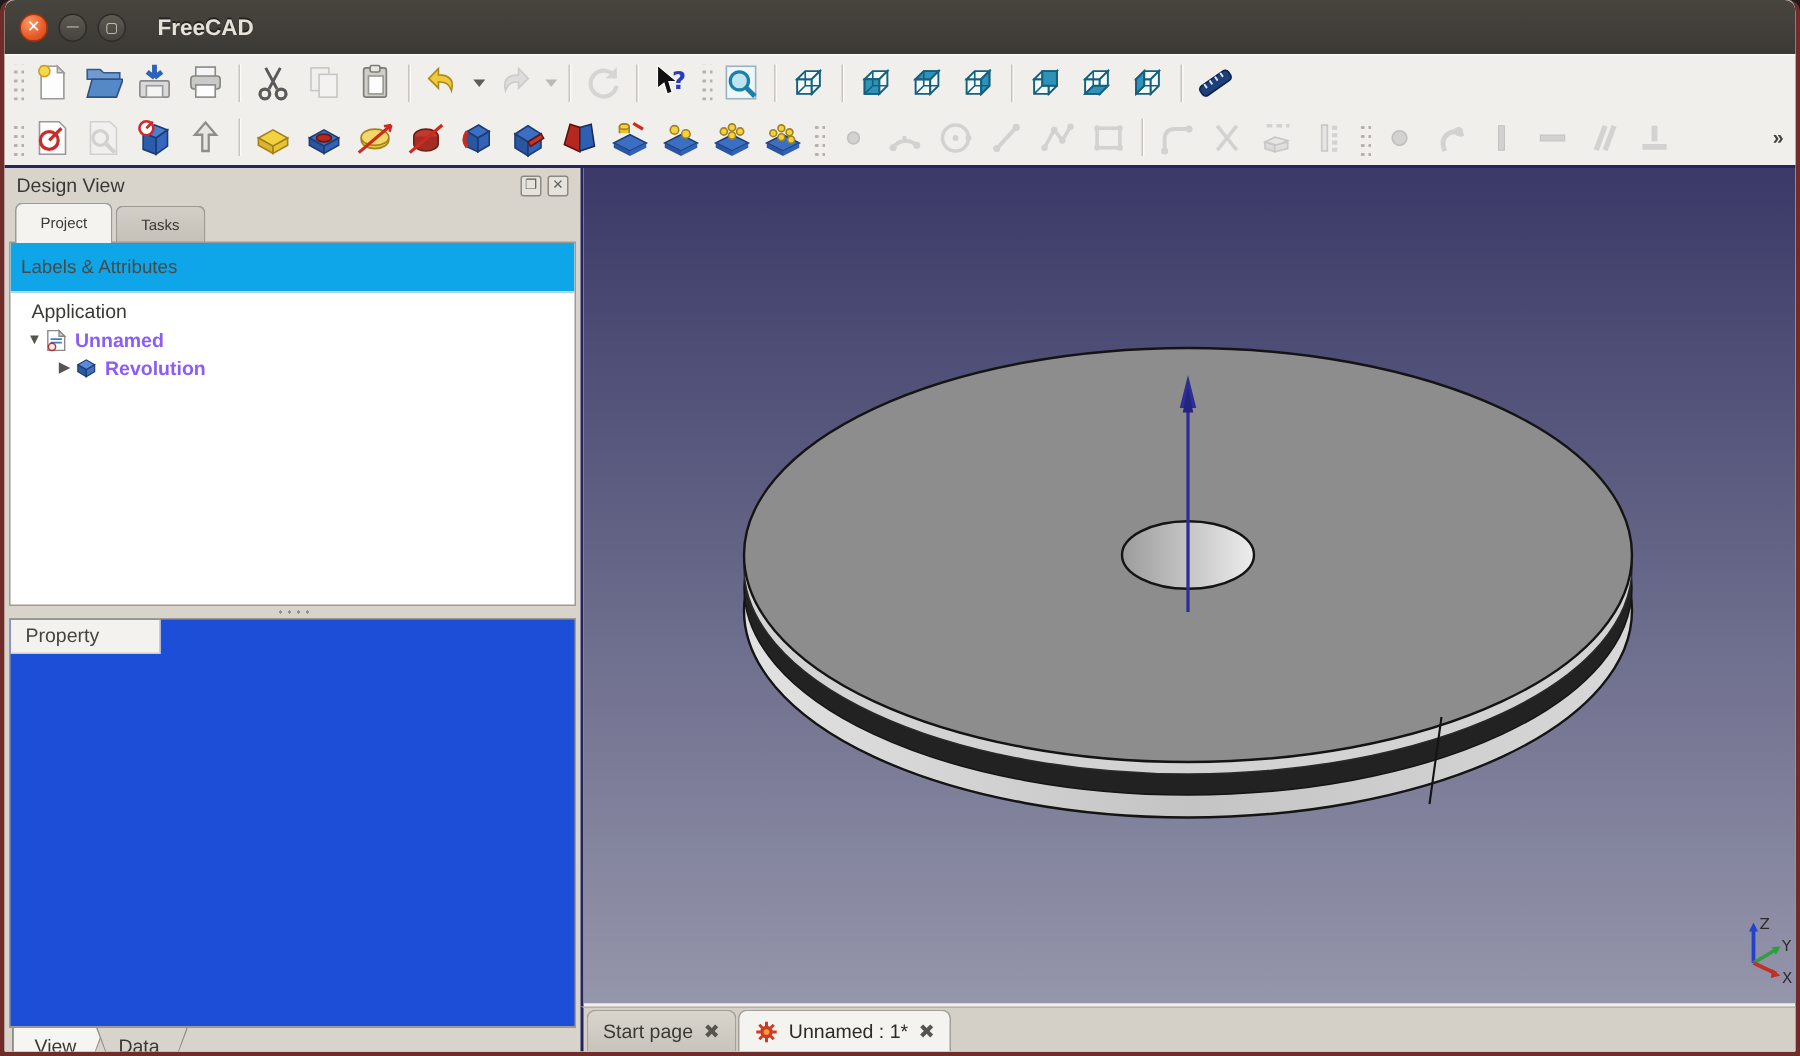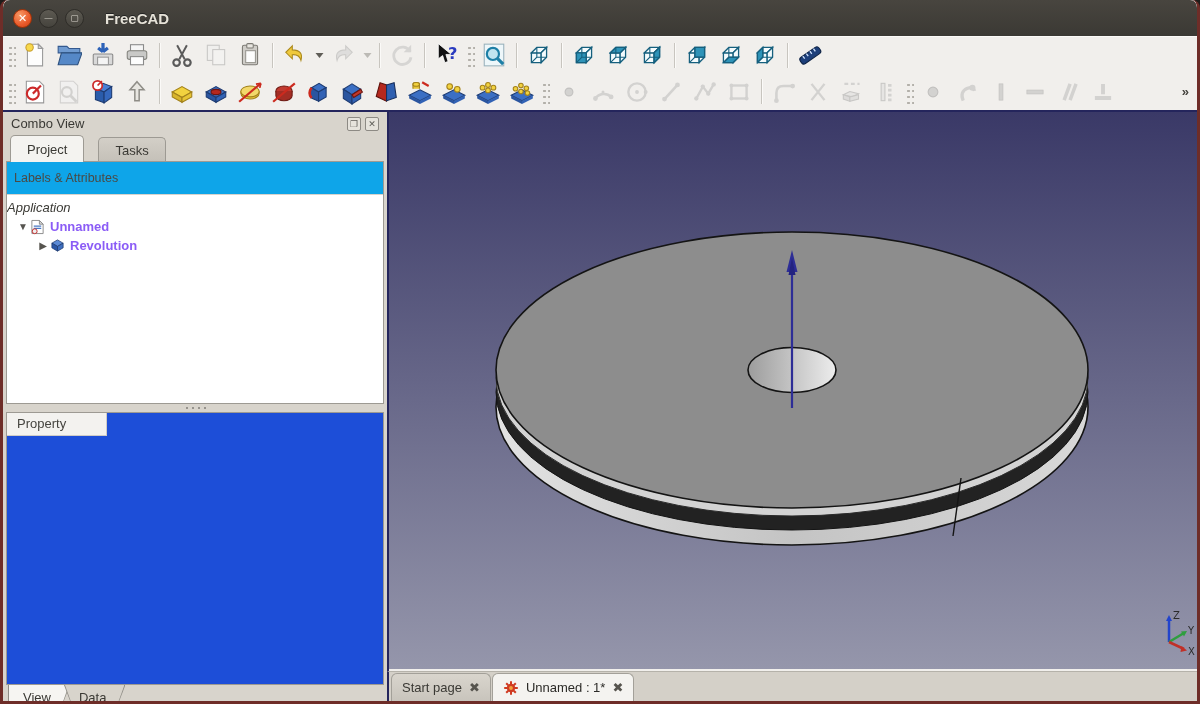--- a/index.html
+++ b/index.html
@@ -40,22 +40,22 @@
   .navline{height:2px;background:#24255c;}
   
   .content{display:flex;height:589px;}
   .leftpanel{width:384px;background:#d8d4cc;display:flex;flex-direction:column;padding:0 3px;}
   .dock-title{height:23px;display:flex;align-items:center;font-size:13px;color:#3a3935;padding:0 5px;}
   .dock-btns{margin-left:auto;display:flex;gap:4px;}
   .dockbtn{width:14px;height:14px;border:1px solid #8d8a84;border-radius:2px;display:flex;align-items:center;justify-content:center;
     font-size:9px;color:#5f5d58;background:#e6e3dc;}
   .ptabs{height:27px;display:flex;align-items:flex-end;padding-left:4px;position:relative;}
   .ptabs::after{content:"";position:absolute;left:0;right:0;bottom:0;height:1px;background:#9d9a93;}
-  .ptab{height:25px;padding:0 16px;display:flex;align-items:center;font-size:13px;color:#3a3934;
-    border:1px solid #9d9a93;border-bottom:none;border-radius:5px 5px 0 0;background:linear-gradient(#d3cfc7,#c4c0b8);margin-right:14px;position:relative;}
+  .ptab{height:25px;padding:0 16px;display:flex;align-items:center;font-size:10px;color:#3a3934;
+    border:1px solid #9d9a93;border-bottom:none;border-radius:5px 5px 0 0;background:linear-gradient(#d3cfc7,#c4c0b8);margin-right:2px;position:relative;}
   .ptab.active{background:#f4f3f0;height:27px;z-index:2;}
   .treebox{flex:0 0 242px;background:#fff;border:1px solid #9d9a93;border-top:none;display:flex;flex-direction:column;overflow:hidden;}
   .treehdr{height:22px;background:#0ea5e9;border-bottom:1px solid #d6d3cd;display:flex;align-items:center;
     font-size:12.5px;color:#4a4944;padding:16px 7px;}
   .tree{padding:3px 0;font-size:13px;color:#3a3934;}
   .trow{height:19px;display:flex;align-items:center;}
   .trow .arrow{width:12px;text-align:center;color:#56544f;font-size:10px;}
   .trow .ticon{width:17px;height:16px;display:flex;align-items:center;justify-content:center;margin-right:4px;}
   .trow b{color:#8b5cf6;}
   .splitter{height:8px;display:flex;align-items:center;justify-content:center;}
@@ -518,38 +518,38 @@
         </svg>
       </span>
       <span class="tovf">»</span>
     </div>
   <div class="navline"></div>
 
   <div class="content">
 
     <div class="leftpanel">
       <div class="dock-title">
-        <span>Combo View</span>
+        <span>Design View</span>
         <span class="dock-btns">
           <span class="dockbtn">
               <span>❐</span>
             </span>
           <span class="dockbtn">
               <span>✕</span>
             </span>
         </span>
       </div>
       <div class="ptabs">
         <span class="ptab active">Project</span>
         <span class="ptab">Tasks</span>
       </div>
       <div class="treebox">
         <div class="treehdr">Labels &amp; Attributes</div>
         <div class="tree">
-          <div class="trow" style="padding-left:0;font-style:italic;">
+          <div class="trow" style="padding-left:14px;">
             <span>Application</span>
           </div>
           <div class="trow" style="padding-left:10px;">
             <span class="arrow">▼</span>
             <span class="ticon">
               <svg width="15" height="16" viewBox="0 0 16 16">
                   <path d="M2 1h8l4 4v10H2z" fill="#fff" stroke="#8a8a8a"></path>
                   <path d="M10 1l4 4h-4z" fill="#d8d8d8" stroke="#8a8a8a"></path>
                   <path d="M4 7h8M4 9.5h8" stroke="#4a79c4" stroke-width="1.2"></path>
                   <circle cx="5" cy="12.5" r="2.6" fill="#eee" stroke="#c22a2a"></circle>

